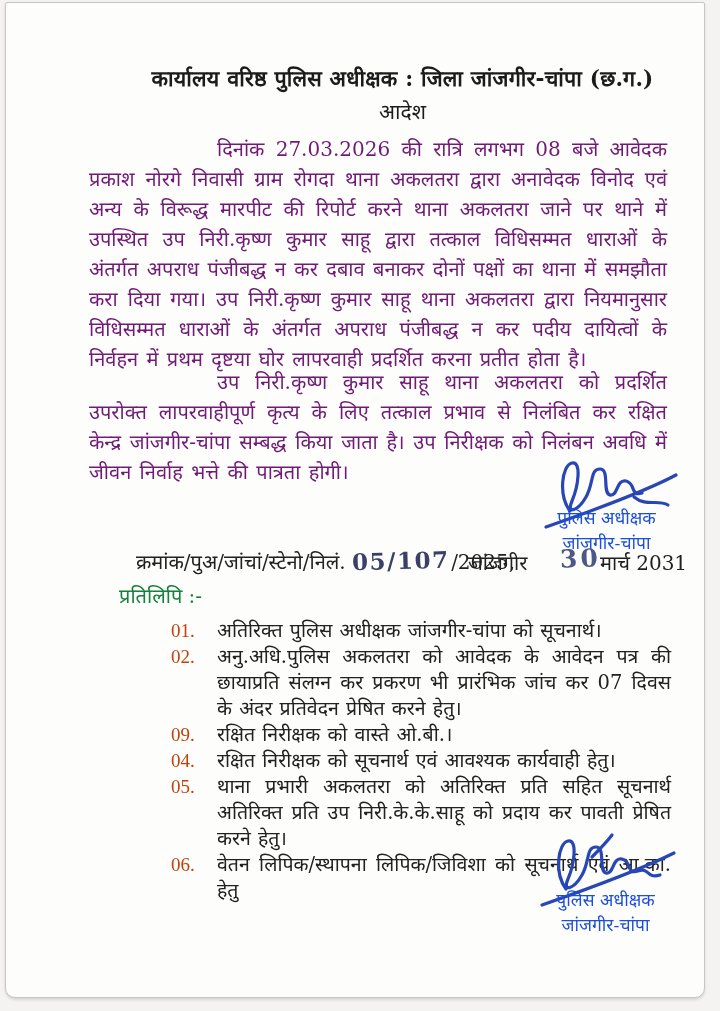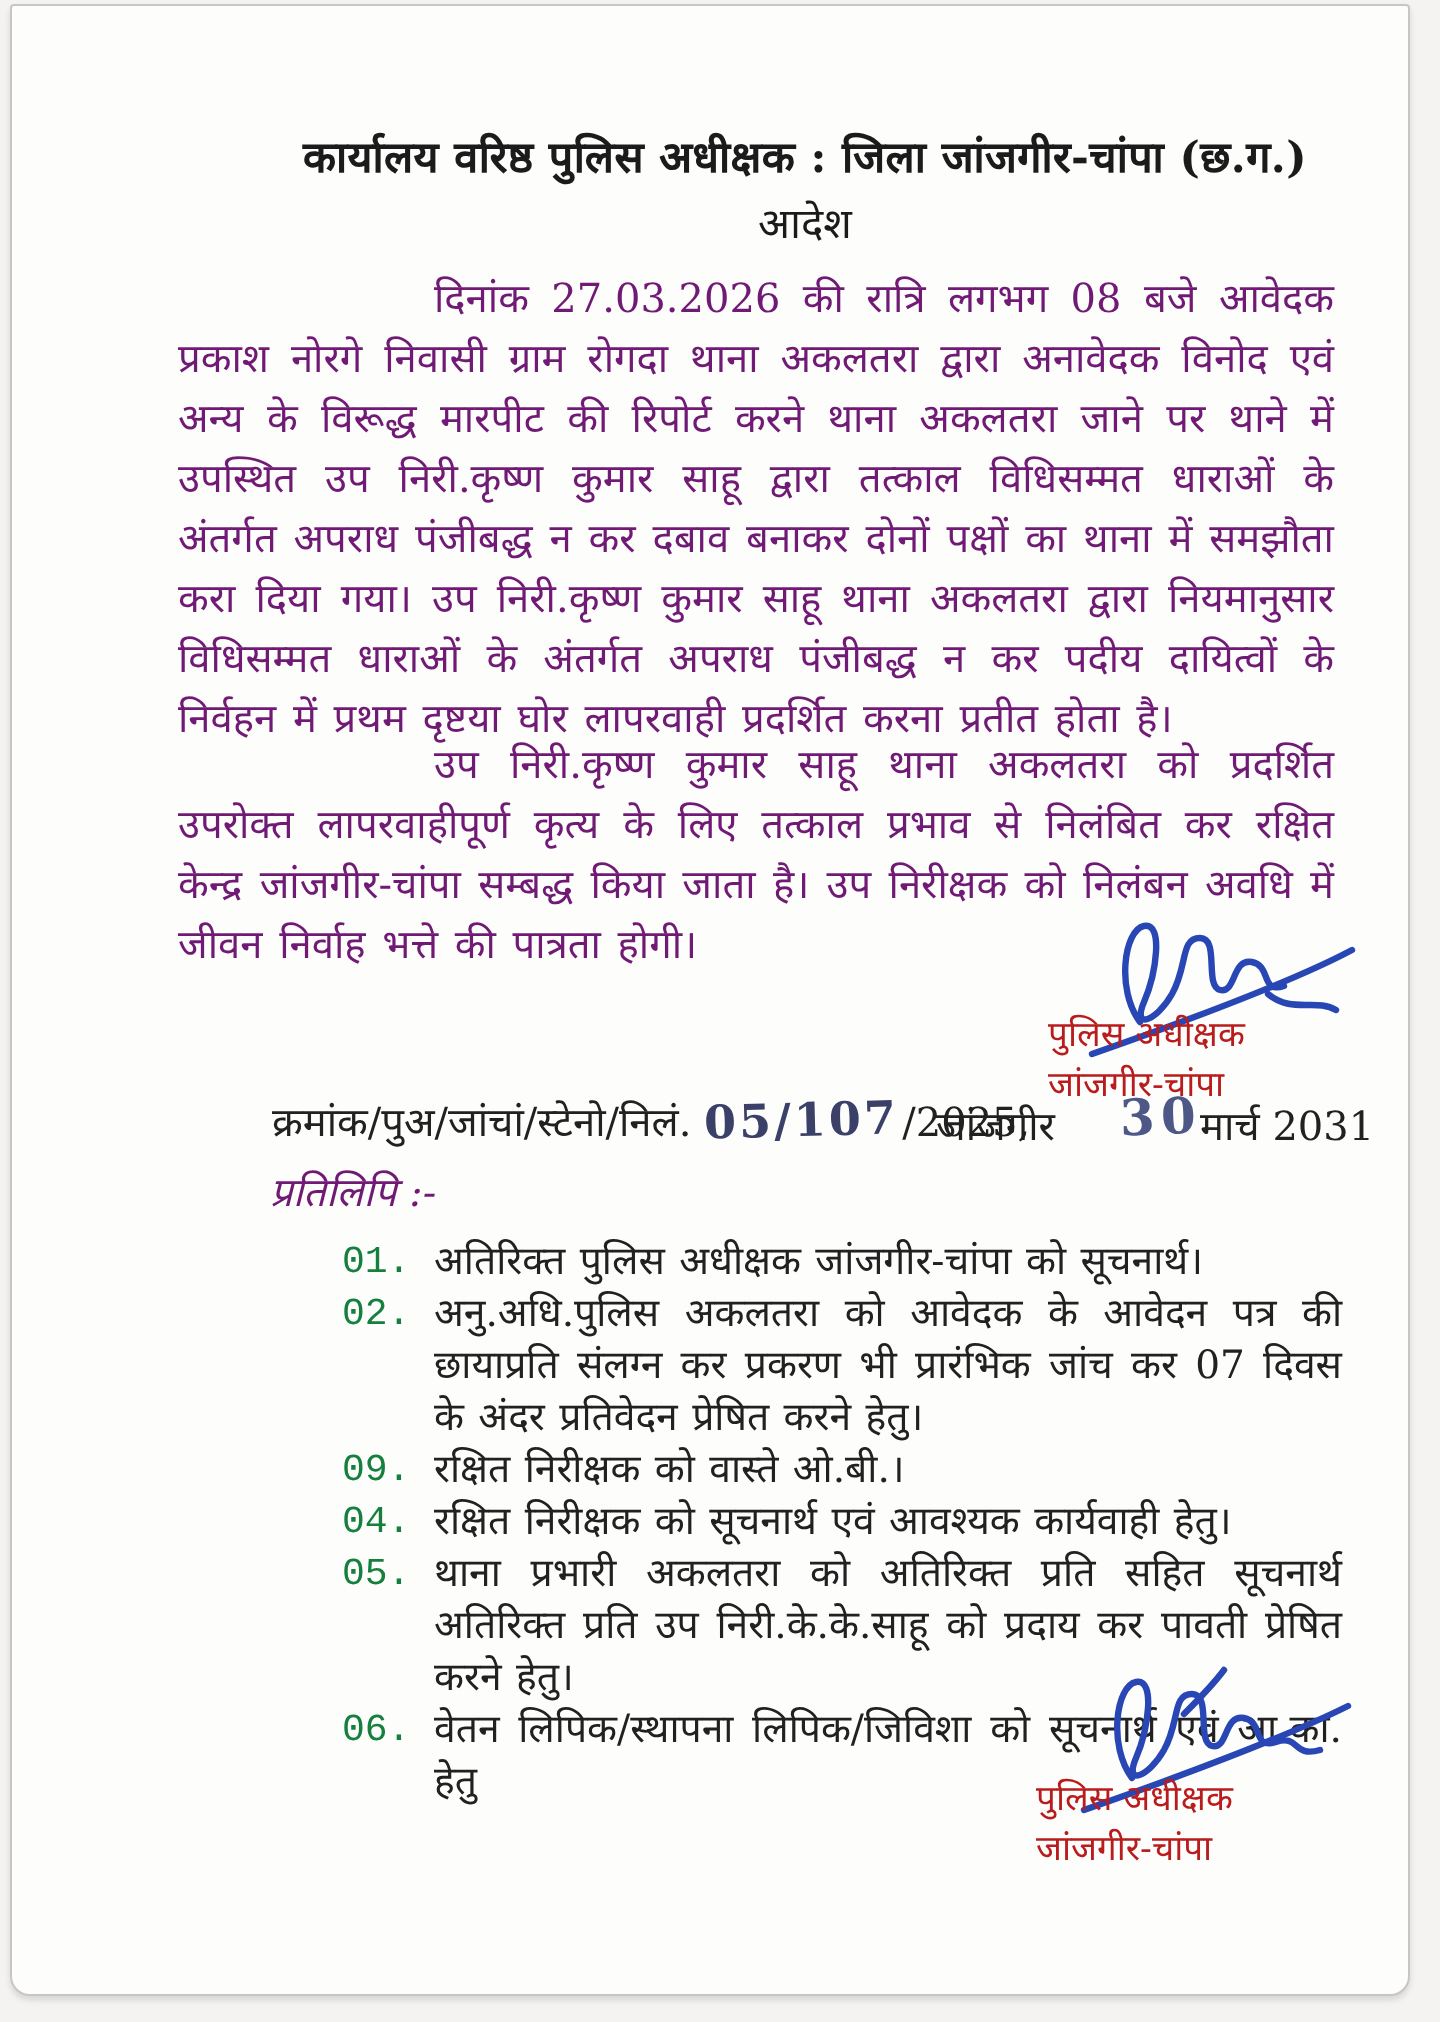--- a/index.html
+++ b/index.html
@@ -29,21 +29,21 @@
   }
 
   .para {
     position:absolute; left:83px; width:578px;
     font-size:20px; line-height:30px; text-align:justify; color:#701a75;
     word-spacing:2px;
   }
   .p1 { top:131px; text-indent:128px; }
   .p2 { top:364px; text-indent:128px; }
 
-  .sigblock { position:absolute; color:#b91c1c; }
+  .sigblock { position:absolute; text-align:center; color:#1d4ed8; }
   .sigblock .l { font-size:17.5px; line-height:24.5px; }
   .sig1 { left:518px; top:503px; width:165px; }
   .sig2 { left:512px; top:885px; width:175px; }
 
   .scribble { position:absolute; pointer-events:none; }
   .scr1 { left:530px; top:452px; width:150px; height:78px; }
   .scr2 { left:520px; top:828px; width:160px; height:78px; }
   .scribble path { stroke:#2946b5; stroke-width:3.2; fill:none;
                    stroke-linecap:round; stroke-linejoin:round; }
 
@@ -57,27 +57,27 @@
     transform:rotate(-1.5deg); letter-spacing:1.5px; margin:0 2px 0 6px;
     font-weight:bold;
   }
   .ref-place { position:absolute; left:332px; top:2px; }
   .hand2 {
     position:absolute; left:424px; top:-3px; font-size:25px; color:#4d5886;
     letter-spacing:3px; transform:rotate(-2deg); font-weight:bold;
   }
   .ref-date { position:absolute; left:464px; top:2px; }
 
-  .copylabel { position:absolute; left:129px; top:579px; font-size:20px; color:#701a75;font-style:italic; }
+  .copylabel { position:absolute; left:113px; top:579px; font-size:20px; color:#15803d; }
 
   .copies { position:absolute; left:165px; top:615px; width:500px; list-style:none; }
   .copies .row { display:flex; margin:0; }
   .copies .no {
-    flex:0 0 46px; font-size:19px; line-height:26px; color:#15803d;
-    font-family:Liberation Mono, monospace;
+    flex:0 0 46px; font-size:19px; line-height:26px; color:#c2410c;
+    font-family:Liberation Serif, serif;
   }
   .copies .tx {
     flex:1; font-size:19.5px; line-height:26px; text-align:justify;
     color:#212121; word-spacing:1px;
   }
 </style>
 </head>
 <body>
 
 <div class="photo">

